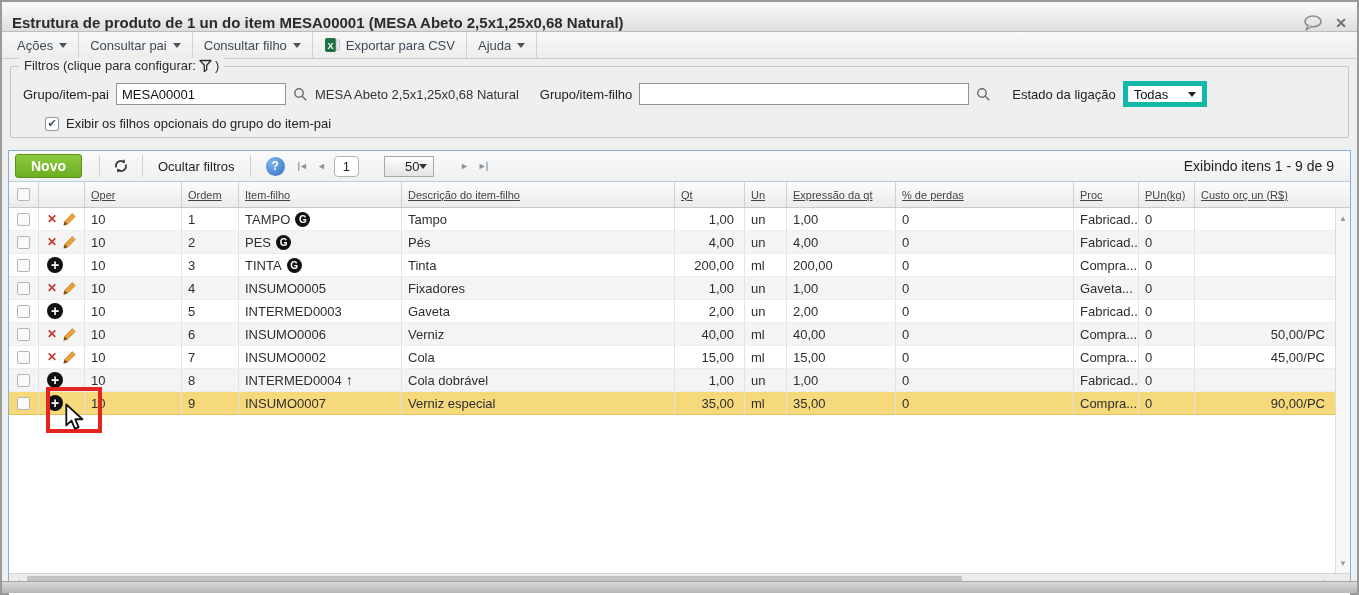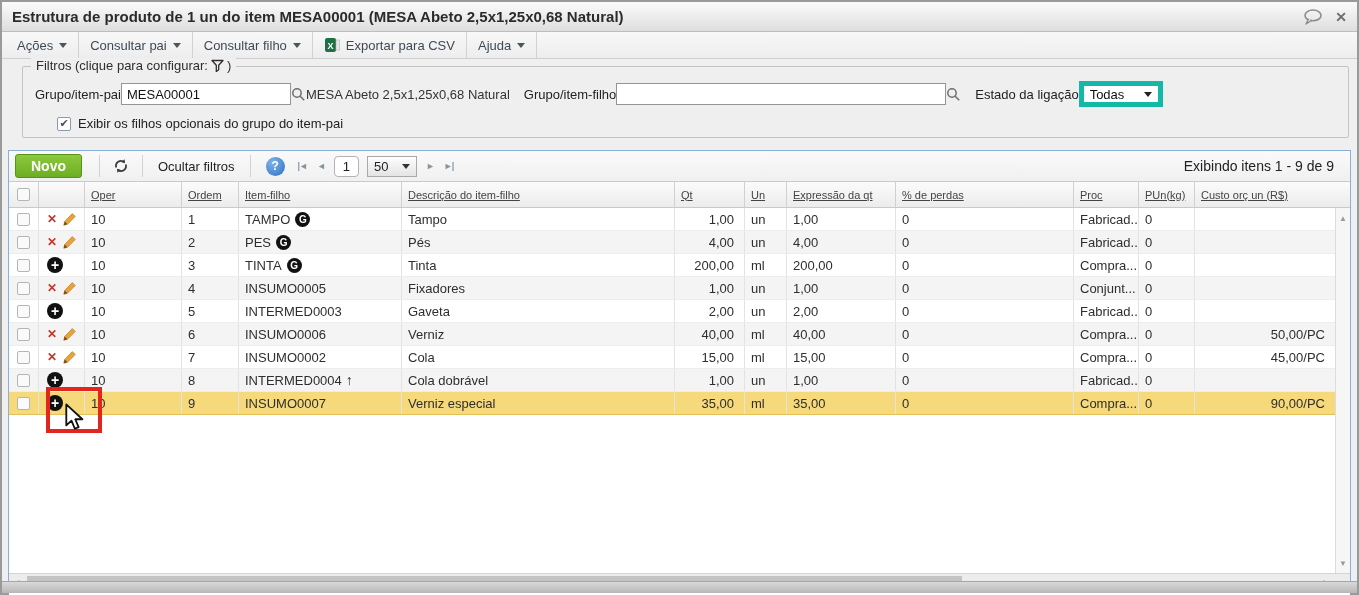--- a/index.html
+++ b/index.html
@@ -3,39 +3,39 @@
 <meta charset="utf-8">
 <style>
   * { box-sizing: border-box; margin: 0; padding: 0; }
   html,body { width:1359px; height:595px; }
   body { font-family:"Liberation Sans", sans-serif; background:#fff; position:relative; overflow:hidden; }
 
   .window { position:absolute; inset:0; background:#efefef; border:2px solid #9a9a9a; }
 
   
   .titlebar { height:30px; background:linear-gradient(#fbfbfb,#dedede); border-bottom:1px solid #bdbdbd;
-              display:flex; align-items:center; padding:0 10px; }
+              display:flex; align-items:flex-end; padding:0 10px; }
   .titlebar .title { font-size:15px; font-weight:bold; color:#2b2b2b; flex:1 1 auto; white-space:nowrap; overflow:hidden; }
   .tb-icons { display:flex; align-items:center; gap:12px; }
   .icon-close { font-size:14px; font-weight:bold; color:#6f6f6f; line-height:1; cursor:default; }
 
   
   .menubar { height:27px; background:linear-gradient(#f8f8f8,#ededed); border-bottom:1px solid #cfcfcf;
              display:flex; align-items:stretch; padding-left:4px; }
   .menu-item { display:flex; align-items:center; gap:6px; padding:0 11px; font-size:13px; color:#3e4a57;
                border-right:1px solid #d2d2d2; cursor:default; }
   .caret-down { width:0; height:0; border-left:4px solid transparent; border-right:4px solid transparent;
                 border-top:5px solid #4a5560; display:inline-block; }
 
   
-  .filters { position:absolute; left:12px; right:0; top:58px; height:82px; background:#efefef; }
+  .filters { position:absolute; left:0; right:0; top:58px; height:82px; background:#efefef; }
   .fieldset { position:absolute; left:8px; right:8px; top:6px; bottom:4px; border:1px solid #c3c3c3; border-radius:2px; }
   .legend { position:absolute; top:-9px; left:8px; background:#efefef; padding:0 5px; font-size:13px; color:#2e2e2e;
             display:flex; align-items:center; gap:3px; }
-  .frow1 { display:flex; align-items:center; margin:14px 0 0 12px; font-size:13px; color:#222; }
+  .frow1 { display:flex; align-items:center; margin:14px 0 0 12px; gap:7px; font-size:13px; color:#222; }
   .f-input { height:22px; border:1px solid #959595; background:#fff; font-size:13px; padding:0 5px;
              font-family:"Liberation Sans",sans-serif; color:#111; }
   .inp-parent { width:170px; }
   .inp-child  { width:330px; }
   .f-desc { color:#333; margin-right:14px; }
   .f-select { height:22px; width:84px; border:5px solid #14b8a6; background:#fff; display:flex; align-items:center;
               justify-content:space-between; padding:8px 6px; font-size:13px; color:#111; cursor:default; }
   .f-select .caret-down { border-top-color:#222; }
   .frow2 { display:flex; align-items:center; margin:9px 0 0 34px; gap:7px; font-size:13px; color:#222; }
   .checkbox { width:14px; height:14px; border:1px solid #8d9aa5; border-radius:2px; background:#fdfdfd;
@@ -50,22 +50,22 @@
               color:#fff; font-weight:bold; font-size:14px; padding:3px 15px; margin-right:10px; cursor:default; }
   .tsep { width:1px; height:22px; background:#d2d2d2; margin:0 7px; }
   .tool-text { font-size:13px; color:#222; padding:4px 8px; cursor:default; }
   .help-circle { width:19px; height:19px; border-radius:50%; background:radial-gradient(circle at 35% 30%,#7db4ec,#2f6fc0);
                  color:#fff; font-weight:bold; font-size:12px; display:flex; align-items:center; justify-content:center;
                  margin:0 8px; cursor:default; }
   .pg-arrow { font-size:9px; color:#8795a1; font-weight:bold; padding:2px 5px; letter-spacing:-1px; cursor:default; }
   .pg-num { width:25px; height:21px; background:#fff; border:1px solid #b3b3b3; border-radius:4px; font-size:13px;
             color:#222; display:flex; align-items:center; justify-content:center; margin:0 4px; }
   .pg-size { width:50px; height:21px; border:1px solid #a9a9a9; background:linear-gradient(#fdfdfd,#e4e4e4);
-             display:flex; align-items:center; justify-content:space-between; padding:0 6px; font-size:13px;
-             color:#222; margin:0 4px; cursor:default; }
+             display:flex; align-items:center; justify-content:space-between; padding:0 20px; font-size:13px;
+             color:#222; margin:0 21px; cursor:default; }
   .pg-size .caret-down { border-top-color:#333; }
   .items-info { margin-left:auto; font-size:14px; color:#222; padding-right:10px; }
 
   
   .ghead, .grow { display:grid; grid-template-columns:30px 46px 97px 57px 163px 273px 70px 42px 109px 178px 65px 56px 1fr; }
   .ghead { height:26px; background:linear-gradient(#fbfbfb,#ececec); border-bottom:1px solid #c9c9c9; }
   .ghead > div { border-right:1px solid #d0d0d0; font-size:11px; color:#444; display:flex; align-items:center;
                  padding:0 6px; overflow:hidden; white-space:nowrap;text-decoration:underline; }
   .ghead > div:last-child { border-right:none; }
   .rows-wrap { width:calc(100% - 15px); }
@@ -350,21 +350,21 @@
     <div class="c-ordem">4</div>
     <div class="c-item">
       <span class="item-text">INSUMO0005</span>
 
     </div>
     <div class="c-desc">Fixadores</div>
     <div class="c-qt num">1,00</div>
     <div class="c-un">un</div>
     <div class="c-expr">1,00</div>
     <div class="c-perdas">0</div>
-    <div class="c-proc">Conjunt...</div>
+    <div class="c-proc">Gaveta...</div>
     <div class="c-pun">0</div>
     <div class="c-custo num"></div>
   </div>
 
   <div class="grow">
     <div class="c-cb">
             <span class="cb"></span>
           </div>
     <div class="c-icons">
 

